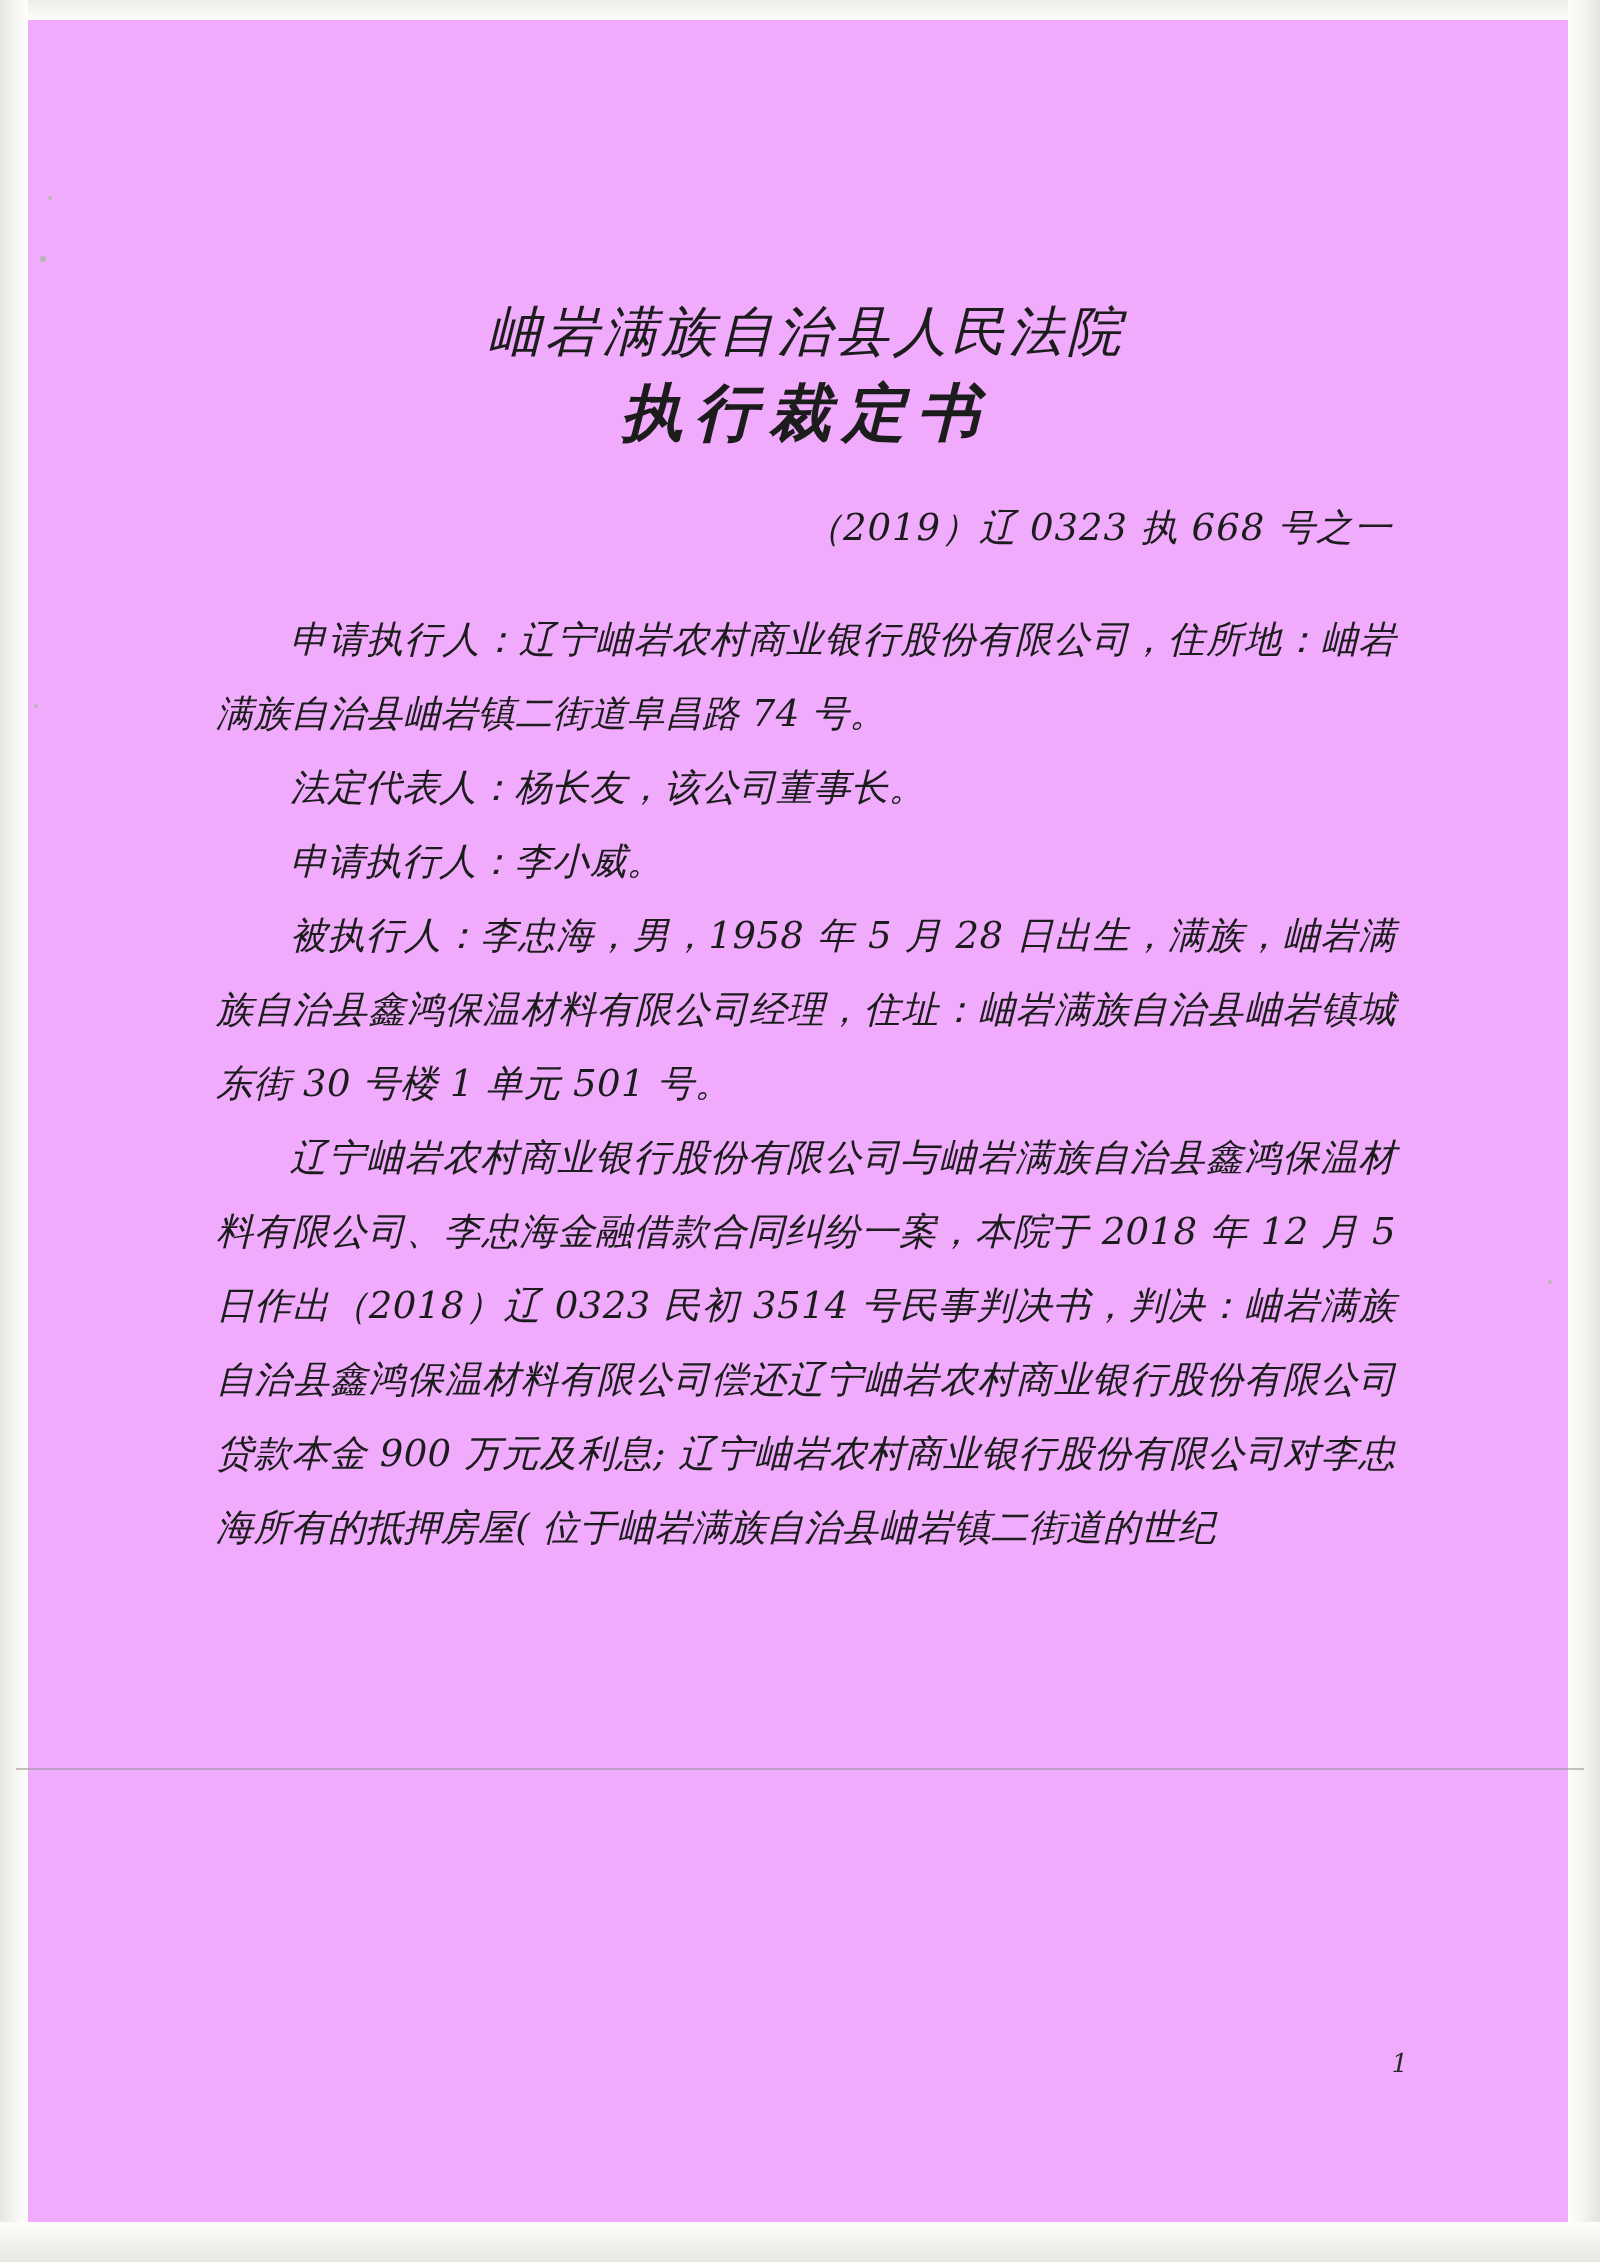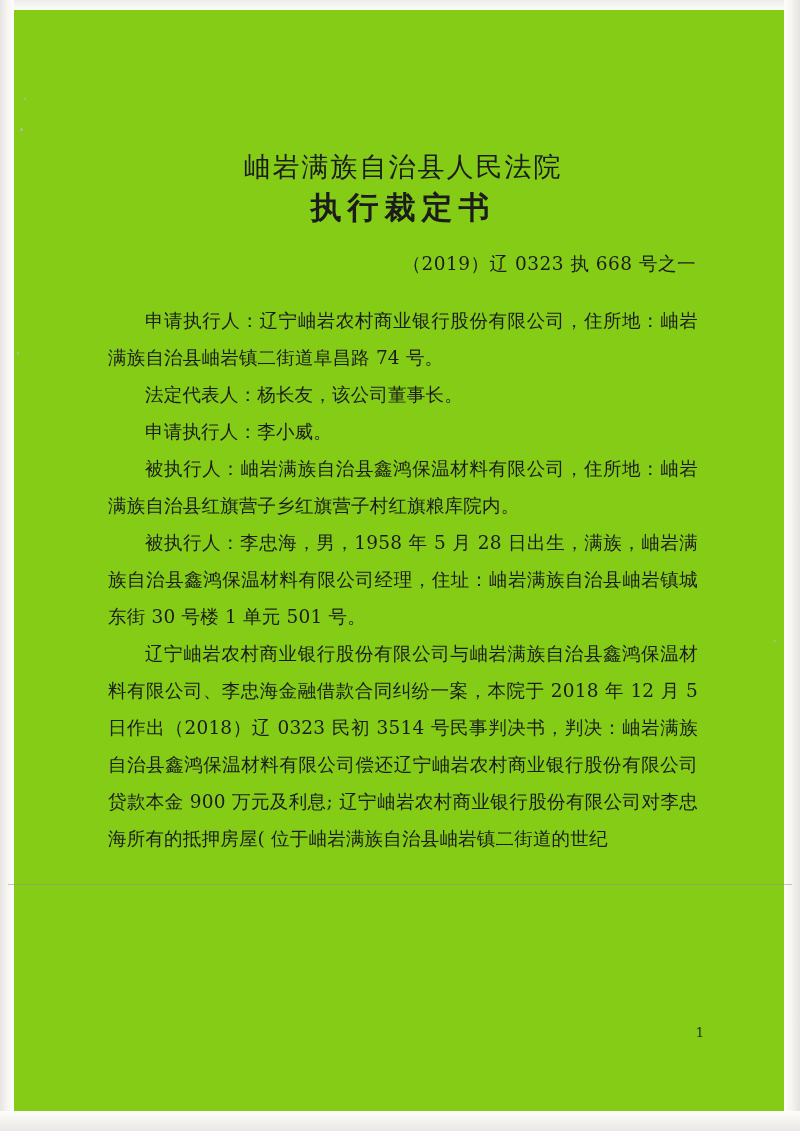--- a/index.html
+++ b/index.html
@@ -11,21 +11,22 @@
     width: 800px;
     height: 1131px;
     font-family: "DejaVu Serif", "Liberation Serif", serif;
     color: #1c1c1c;
     position: relative;
     overflow: hidden;
   }
   .page {
     position: absolute;
     inset: 0;
-    background: #84cc16;
+    background: #f0abfc;
+    font-style: italic;
   }
   
   .scan-edge-left {
     position: absolute;
     left: 0; top: 0; bottom: 0;
     width: 14px;
     background: linear-gradient(to right, #e8e6e2 0%, #f7f6f3 55%, #fdfdfb 100%);
     pointer-events: none;
   }
   .scan-edge-right {
@@ -137,21 +138,20 @@
     <div class="doc-court">岫岩满族自治县人民法院</div>
 
     <div class="doc-type">执行裁定书</div>
 
     <div class="doc-case-no">（2019）辽 0323 执 668 号之一</div>
 
     <div class="body-text">
       <p class="para">申请执行人：辽宁岫岩农村商业银行股份有限公司，住所地：岫岩满族自治县岫岩镇二街道阜昌路 74 号。</p>
       <p class="para">法定代表人：杨长友，该公司董事长。</p>
       <p class="para">申请执行人：李小威。</p>
-      <p class="para">被执行人：岫岩满族自治县鑫鸿保温材料有限公司，住所地：岫岩满族自治县红旗营子乡红旗营子村红旗粮库院内。</p>
       <p class="para">被执行人：李忠海，男，1958 年 5 月 28 日出生，满族，岫岩满族自治县鑫鸿保温材料有限公司经理，住址：岫岩满族自治县岫岩镇城东街 30 号楼 1 单元 501 号。</p>
       <p class="para">辽宁岫岩农村商业银行股份有限公司与岫岩满族自治县鑫鸿保温材料有限公司、李忠海金融借款合同纠纷一案，本院于 2018 年 12 月 5 日作出（2018）辽 0323 民初 3514 号民事判决书，判决：岫岩满族自治县鑫鸿保温材料有限公司偿还辽宁岫岩农村商业银行股份有限公司贷款本金 900 万元及利息; 辽宁岫岩农村商业银行股份有限公司对李忠海所有的抵押房屋( 位于岫岩满族自治县岫岩镇二街道的世纪</p>
     </div>
 
   </div>
 
   <div class="page-number">1</div>
 
 </div>
 

